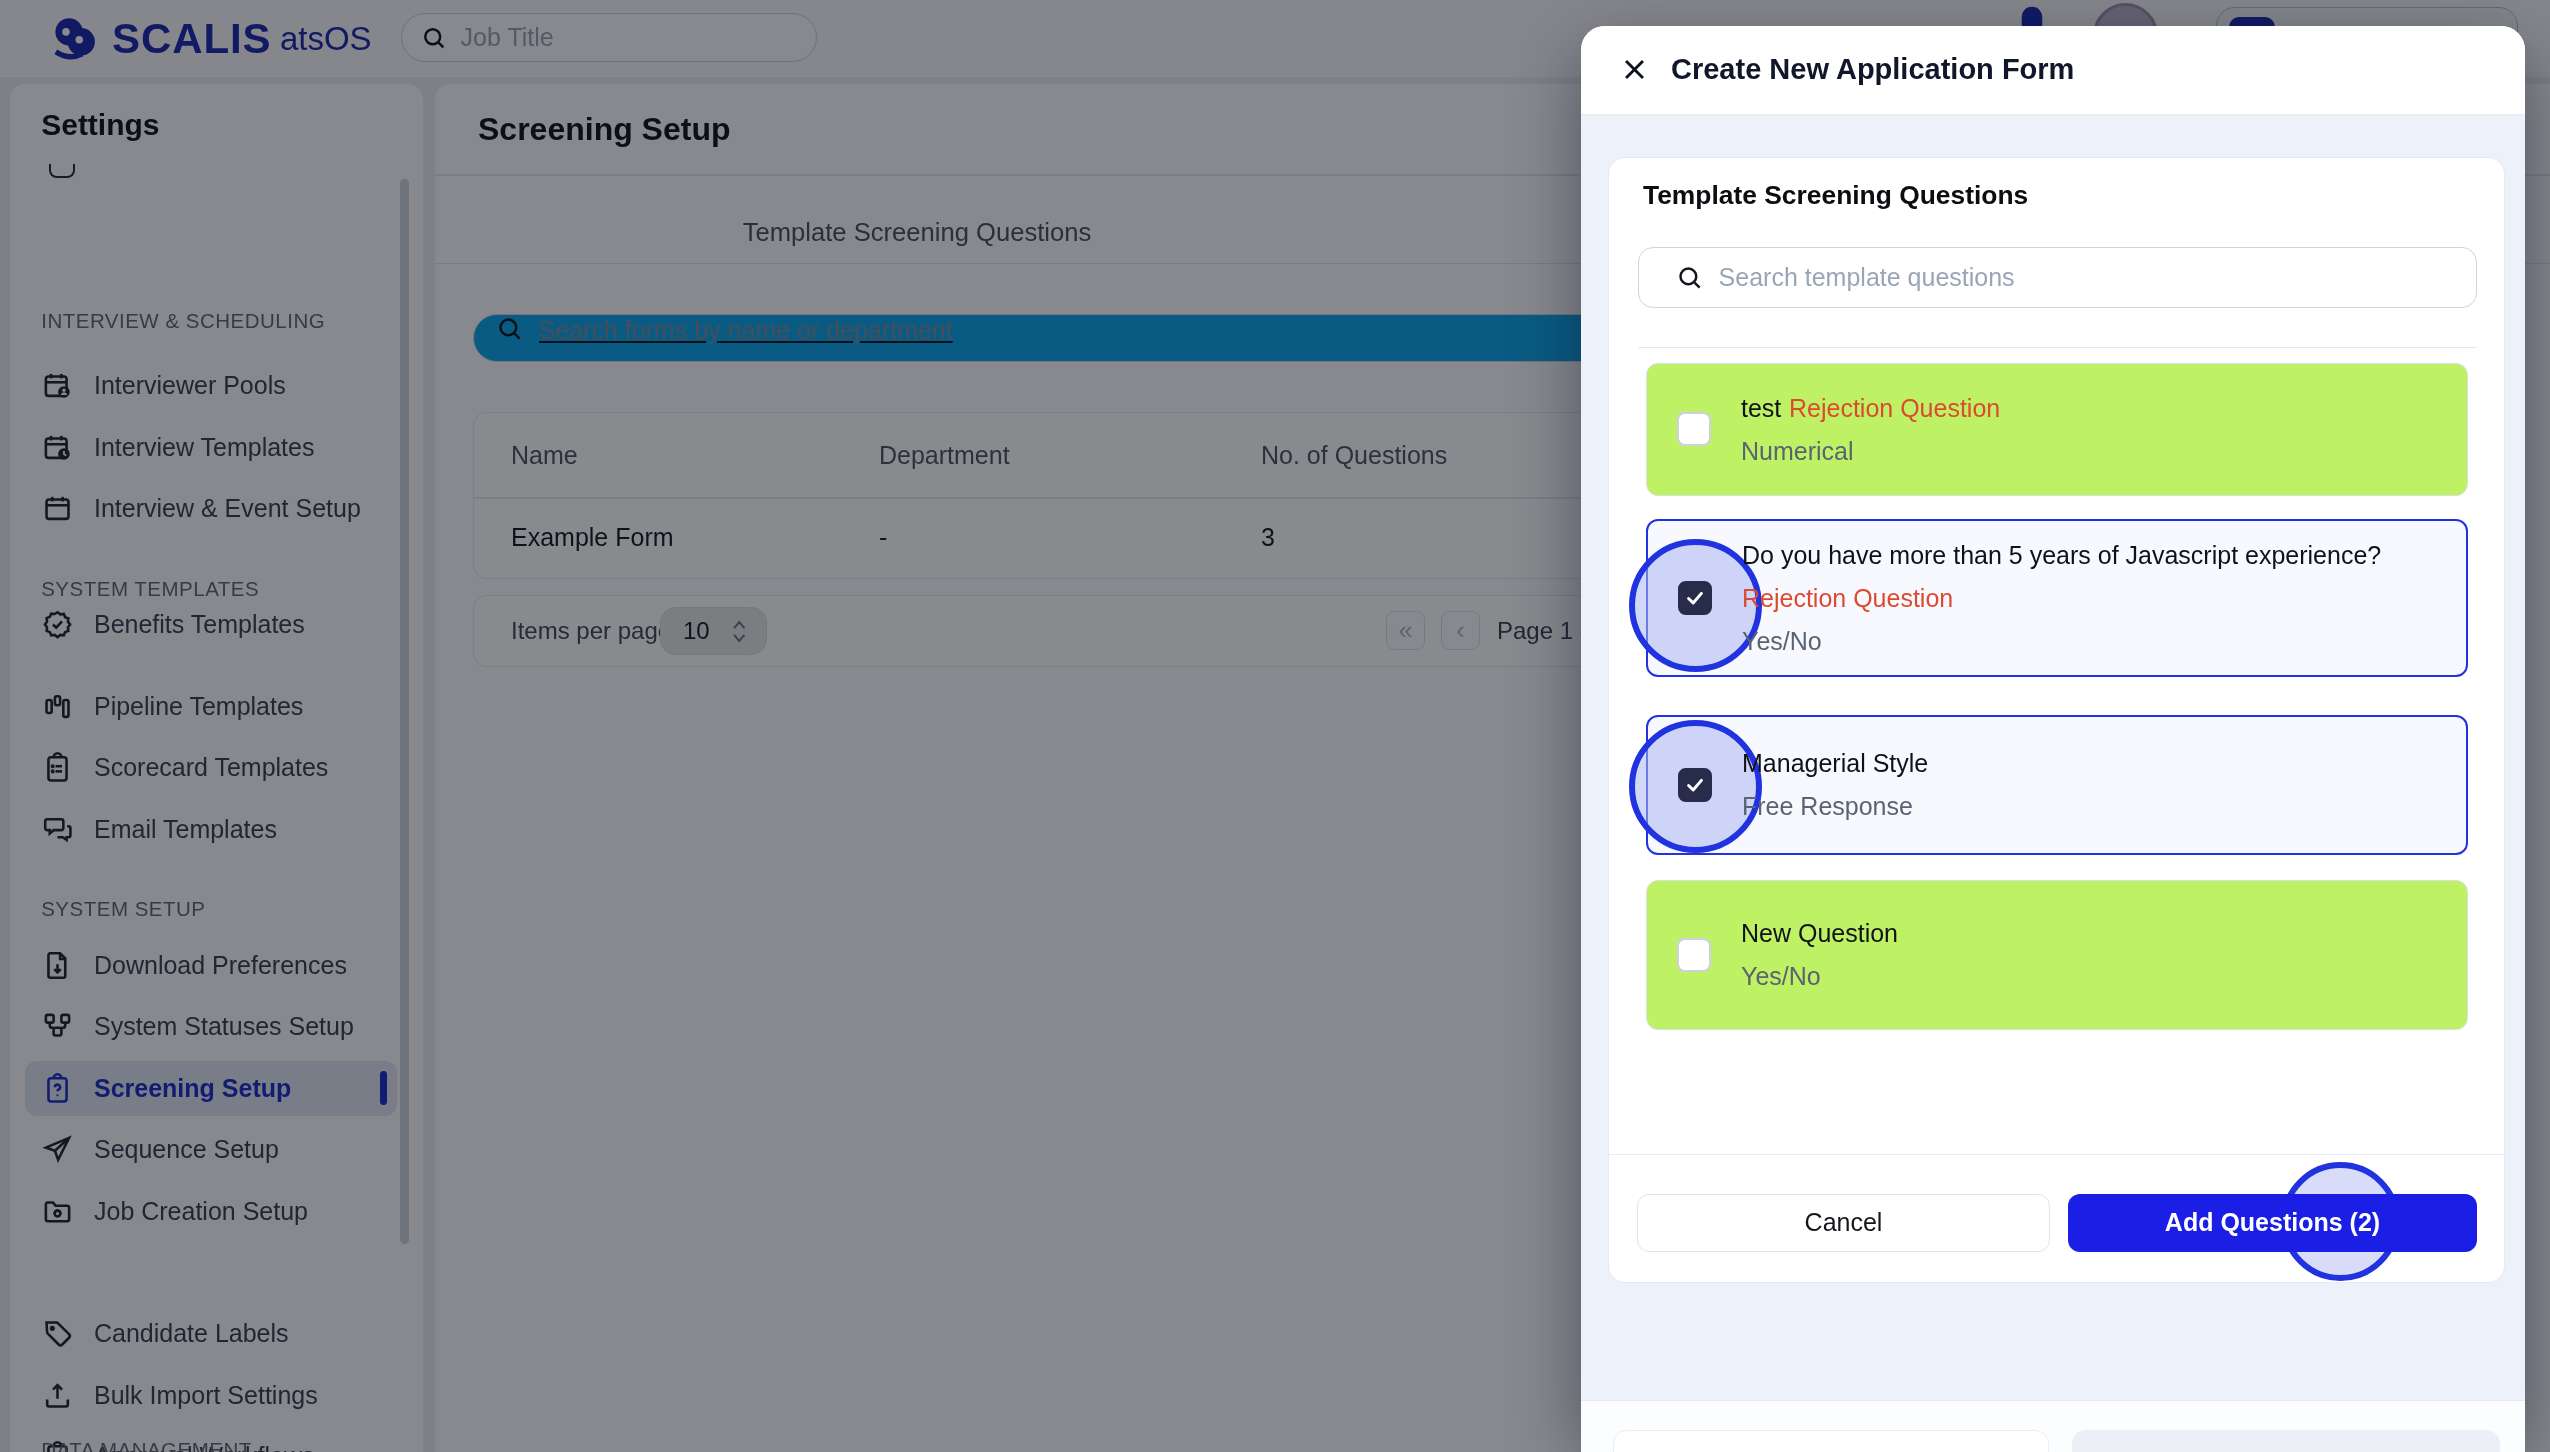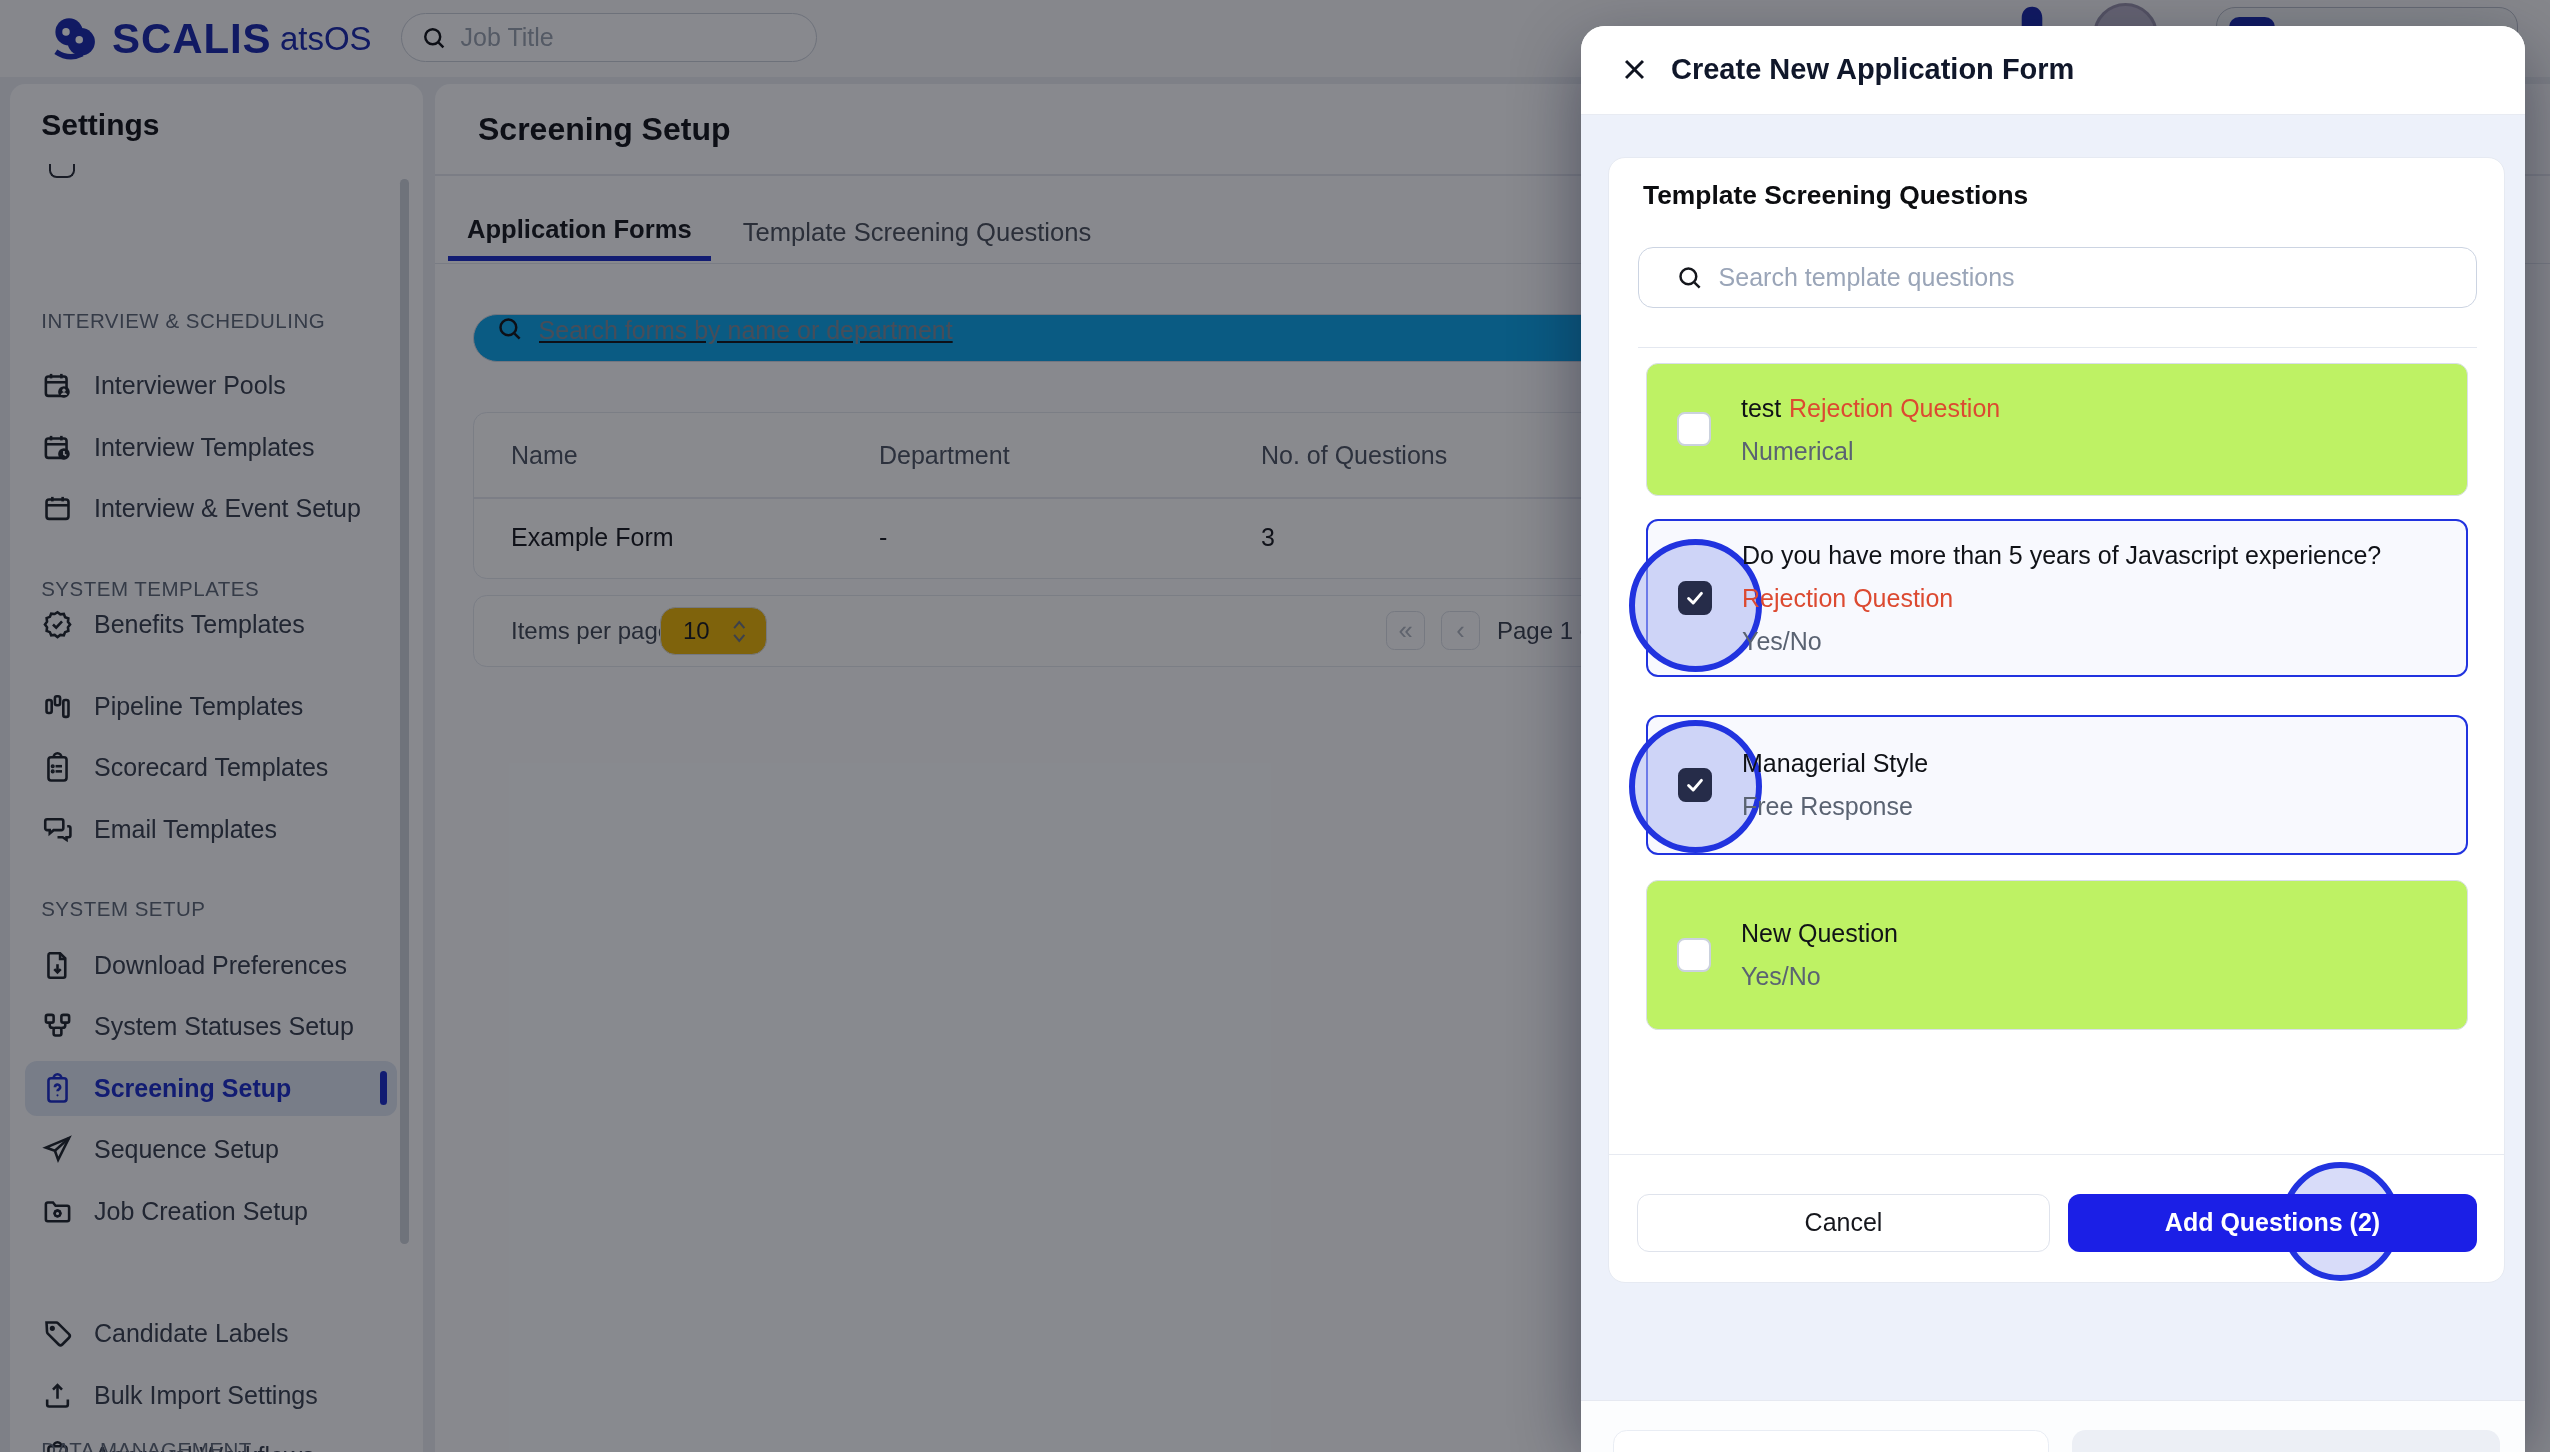--- a/index.html
+++ b/index.html
@@ -50,21 +50,21 @@
   .m-search input{border:none;outline:none;background:transparent;font-size:25px;color:#3c4350;
                   font-family:"Liberation Sans",sans-serif;margin-left:13.6px;width:1875px;}
   .m-search input::placeholder{color:#818b99;}
   .m-table{position:absolute;left:38px;top:328px;width:1999px;height:165px;border:1.7px solid #e2e6ed;border-radius:13.6px;background:#fdfdfe;}
   .m-th{position:absolute;top:0;height:84px;display:flex;align-items:center;font-size:25px;color:#4e5664;font-weight:500;}
   .m-trowline{position:absolute;left:0;top:84px;width:100%;height:1.7px;background:#e4e7ee;}
   .m-td{position:absolute;top:85px;height:78px;display:flex;align-items:center;font-size:25px;color:#1a1c22;font-weight:500;}
   .m-pag{position:absolute;left:38px;top:511px;width:1999px;height:70px;border:1.7px solid #e2e6ed;border-radius:13.6px;background:#fdfdfe;}
   .m-pag-label{position:absolute;left:37px;top:0;height:70px;display:flex;align-items:center;font-size:24px;color:#434a57;}
   .stepper{position:absolute;left:186px;top:11px;width:107px;height:48px;border:1.7px solid #d7dbe3;border-radius:15.3px;
-           display:flex;align-items:center;box-sizing:border-box;background:#eab308;}
+           display:flex;align-items:center;box-sizing:border-box;background:#e5e5e5;}
   .stepper .val{font-size:24px;color:#1a1c22;margin-left:22px;}
   .stepper .chevs{margin-left:19px;color:#6c7482;}
   .pbtn{position:absolute;top:14.5px;width:39px;height:39px;border:1.7px solid #d9dde5;border-radius:8.5px;
         display:flex;align-items:center;justify-content:center;font-size:25.6px;color:#aeb4bf;background:#fcfcfd;box-sizing:border-box;}
   .m-pag-page{position:absolute;left:1023px;top:0;height:70px;display:flex;align-items:center;font-size:24px;color:#3c4350;}
 
   
   #overlay{left:0;top:0;width:2550px;height:1452px;background:rgba(6,9,18,0.47);z-index:10;}
 
   
@@ -330,23 +330,20 @@
   <div class="sb-label" style="top:1354px;">DATA MANAGEMENT</div>
 
   <div class="sb-scroll"></div>
 </div>
 
 <div id="main" class="abs">
   <div class="m-title">Screening Setup</div>
   <div class="m-hdiv"></div>
 
   <div class="tabrow">
-    <div class="tab active" style="left:12.8px;width:263px;">
-      <span>Application Forms</span>
-    </div>
     <div class="tab idle" style="left:303px;width:358px;">
       <span>Template Screening Questions</span>
     </div>
   </div>
 
   <div class="m-search">
     <span>
       <svg width="27" height="27" viewBox="0 0 24 24" fill="none" stroke="#14161c" stroke-width="2.2">
         <circle cx="11" cy="11" r="7"></circle>
           <line x1="16.5" y1="16.5" x2="21" y2="21"></line>

